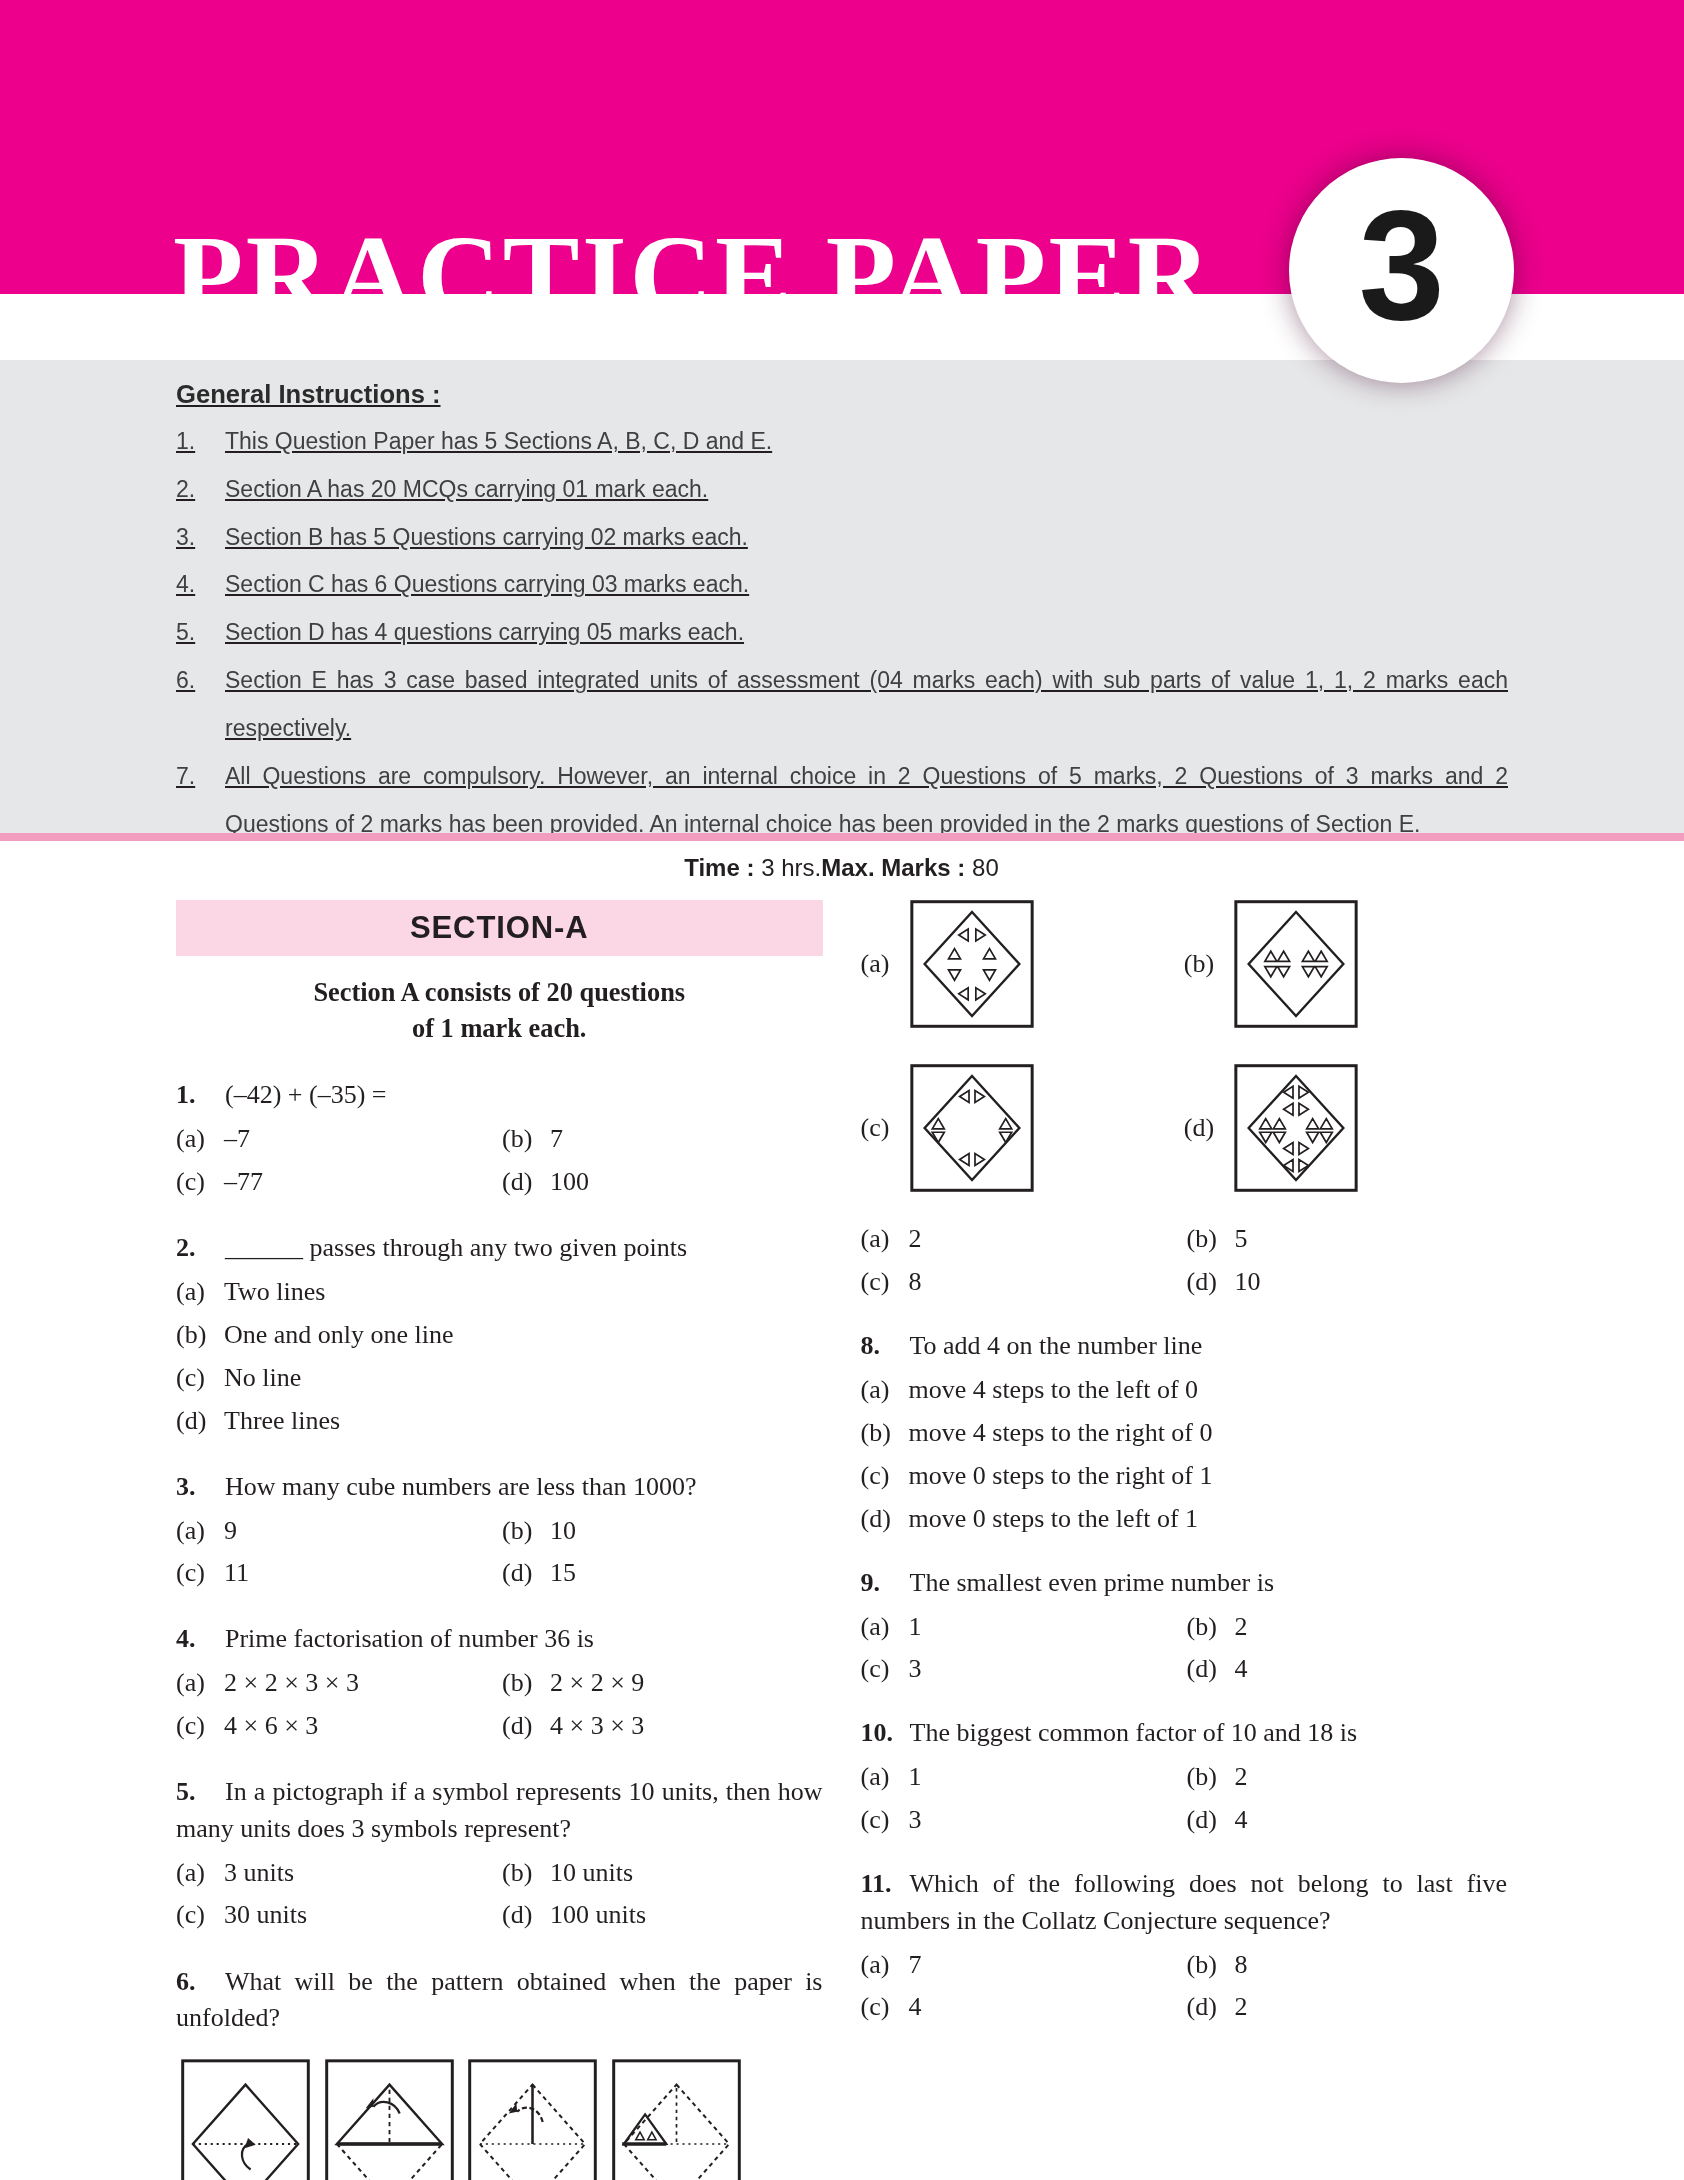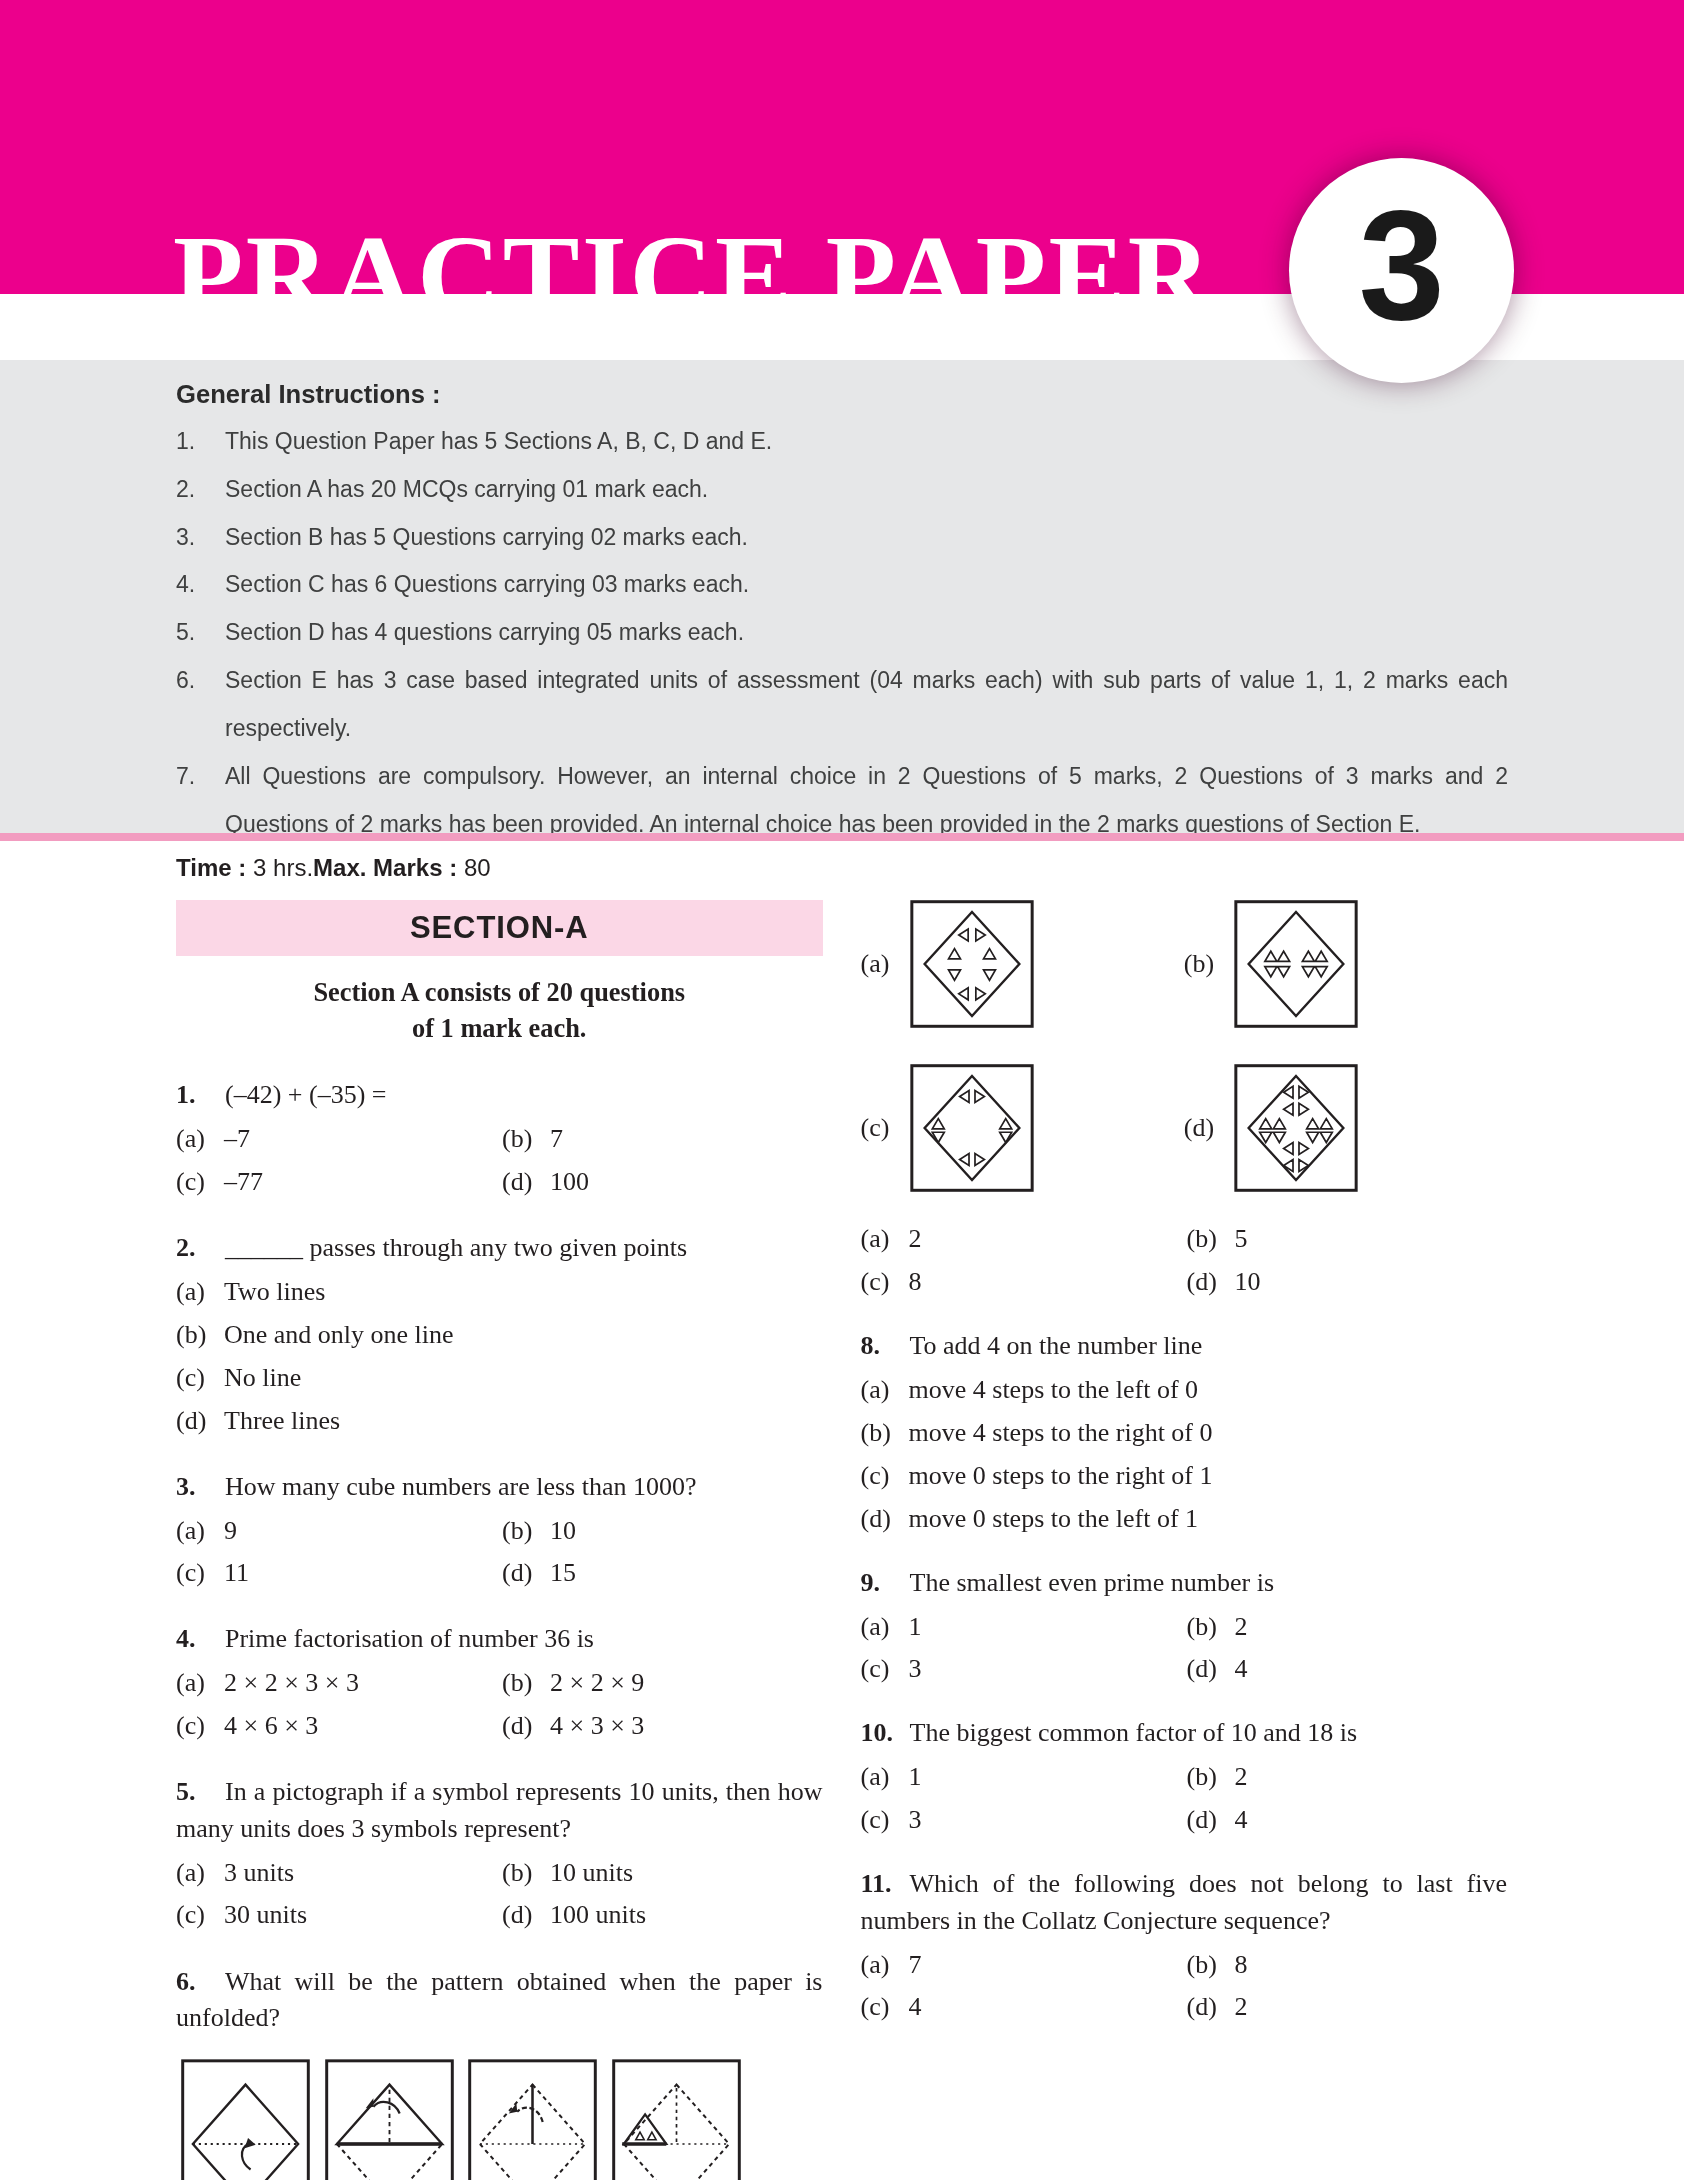--- a/index.html
+++ b/index.html
@@ -12,33 +12,33 @@
                 font-weight:bold;font-size:115px;line-height:1;color:#ffffff;letter-spacing:2.6px;
                 white-space:nowrap;}
   .badge{position:absolute;left:1289px;top:158px;width:225px;height:225px;border-radius:50%;
          background:#ffffff;box-shadow:0 0 29px rgba(60,0,40,.45);display:flex;align-items:center;
          justify-content:center;z-index:5;}
   .badge-num{font-family:"Liberation Sans",sans-serif;font-weight:bold;font-size:155px;
              line-height:1;color:#1a1a1a;transform:translateY(-5.1px);}
 
   
   .instructions-panel{position:absolute;left:0;top:360px;width:100%;height:473px;background:#e6e7e8;
-                      box-sizing:border-box;padding:20.4px 176px 0 176px;}
+                      box-sizing:border-box;padding:20.4px 176px 0 176px;text-decoration:underline;}
   .ins-heading{font-family:"Liberation Sans",sans-serif;font-weight:bold;font-size:25.6px;
                color:#2b2b2b;margin:0 0 8.5px 0;}
   .ins-item{display:flex;font-family:"Liberation Sans",sans-serif;font-size:23px;color:#3f4040;
             line-height:2.08;}
   .ins-num{flex:none;width:49px;}
   .ins-text{flex:1;text-align:justify;}
 
   .pink-strip{position:absolute;left:0;top:833px;width:100%;height:7.7px;background:#f29cc0;}
 
   
   .meta{position:absolute;left:176px;top:854px;width:1331px;display:flex;
-        justify-content:flex-start;font-family:"Liberation Sans",sans-serif;font-size:24px;
+        justify-content:center;font-family:"Liberation Sans",sans-serif;font-size:24px;
         color:#231f20;}
   .meta b{font-weight:bold;}
   .meta span.val{font-weight:normal;margin-left:6.8px;}
 
   
   .columns{position:absolute;left:176px;top:900px;width:1331px;display:flex;gap:38px;}
   .col{width:647px;}
 
   .section-bar{height:56px;background:#fbd7e6;display:flex;align-items:center;justify-content:center;
                font-family:"Liberation Sans",sans-serif;font-weight:bold;font-size:31px;

